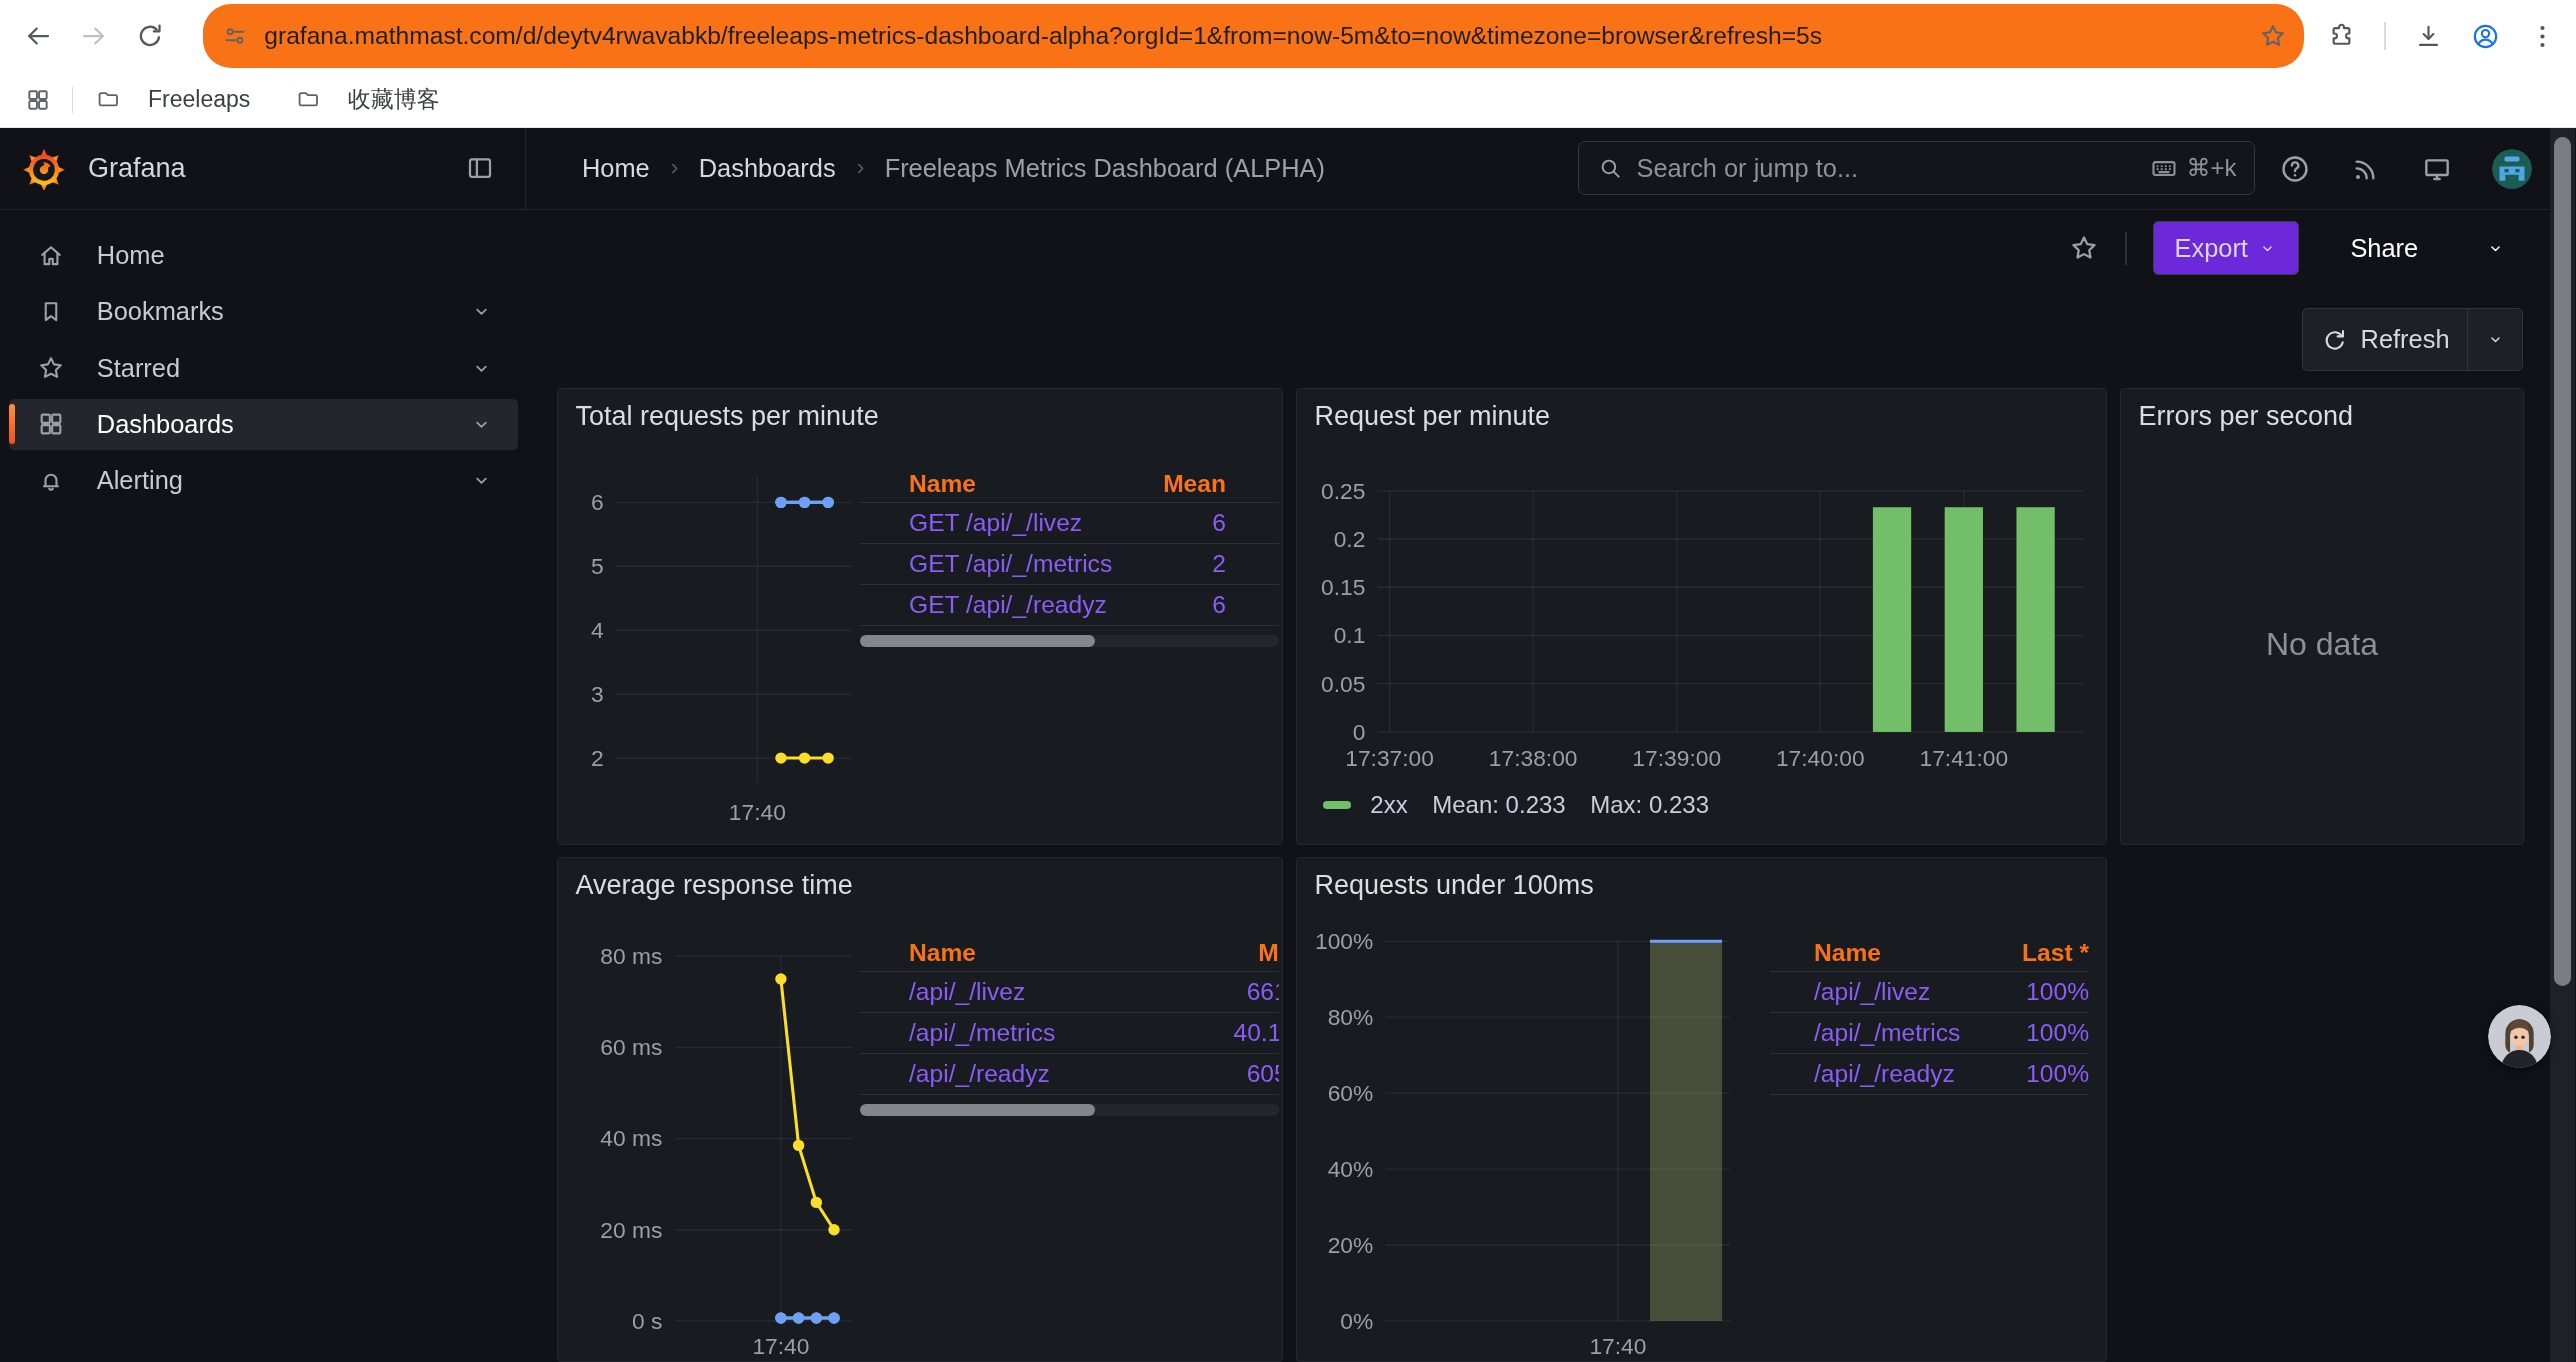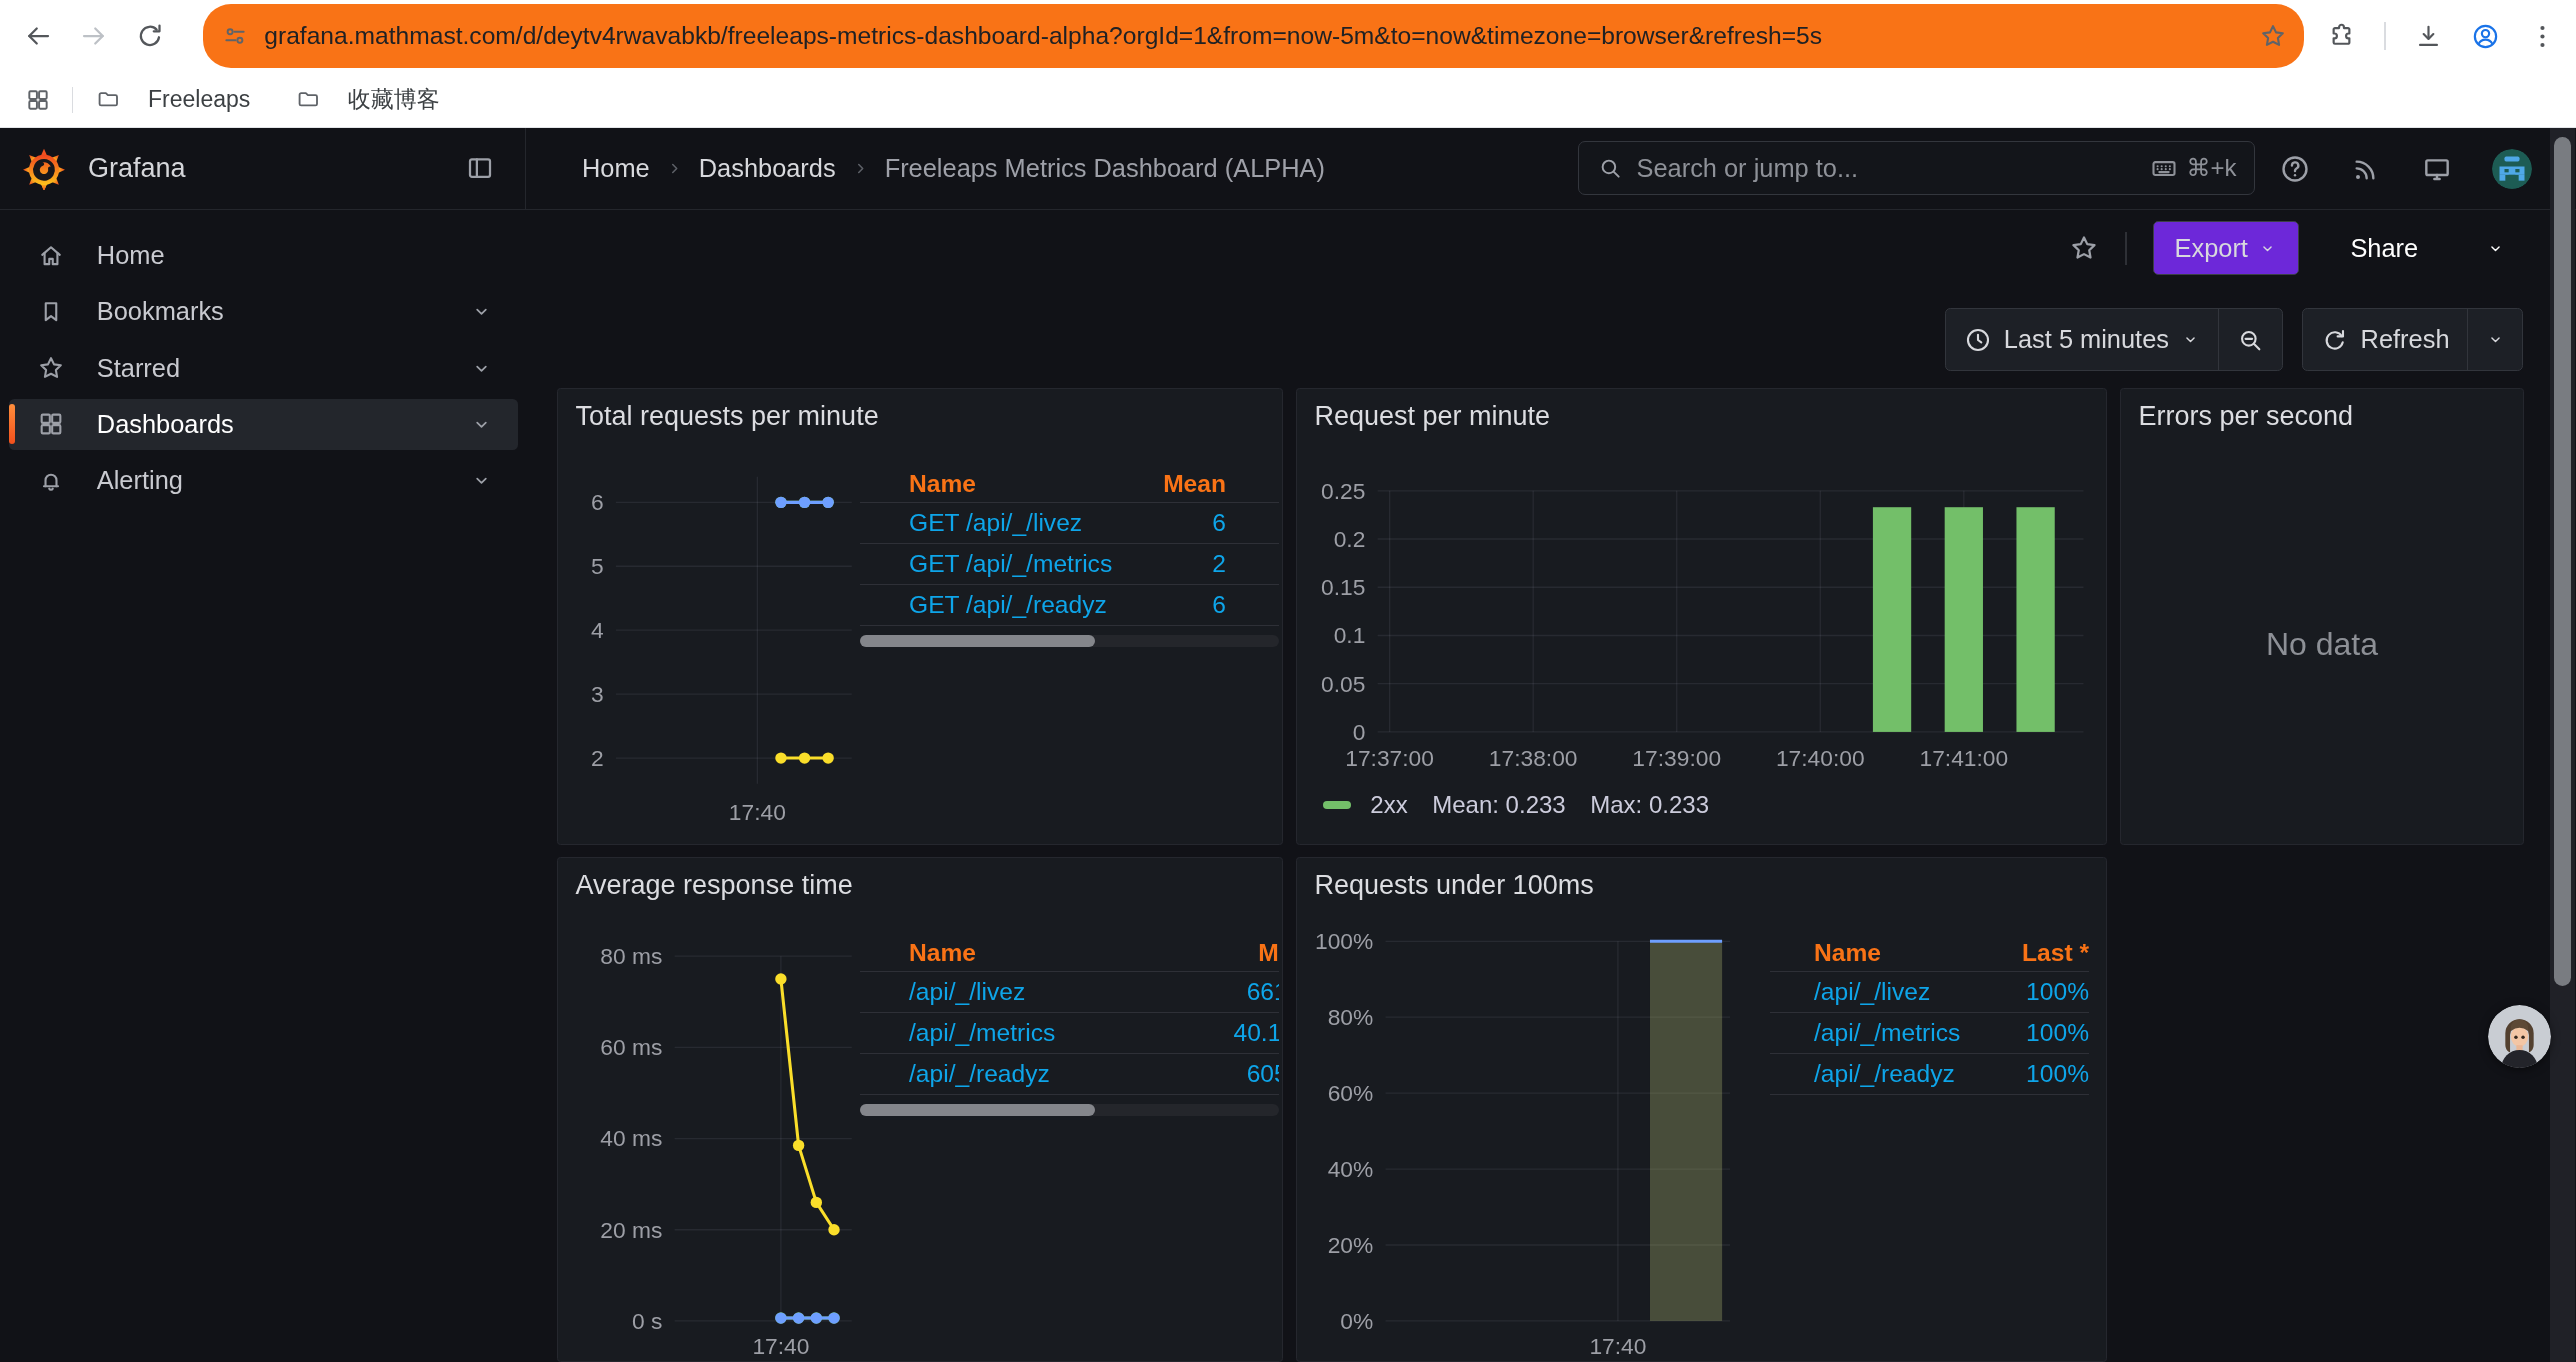--- a/index.html
+++ b/index.html
@@ -96,21 +96,21 @@
   .chart { position:absolute; left:0; top:0; }
   .chart text { font-family:"Liberation Sans",sans-serif; }
   .nodata { position:absolute; left:0; right:0; top:237px; text-align:center; font-size:32px; color:#8d9096; }
 
   
   .lt { position:absolute; overflow:hidden; }
   .lt-in { }
   .lt-row { display:grid; align-items:center; height:41px; border-bottom:0.9px solid rgba(204,204,220,0.12); cursor:pointer; }
   .lt-row.head { height:37px; cursor:default; }
   .lt-h { font-size:24.6px; font-weight:700; color:#f97316; white-space:nowrap; }
-  .lt-c { font-size:24.6px; color:#0ea5e9; white-space:nowrap; }
+  .lt-c { font-size:24.6px; color:#8b5cf6; white-space:nowrap; }
   .ar { text-align:right; }
   .pill { width:28px; height:8.8px; border-radius:4.4px; }
   .lt-sb { position:absolute; height:12.3px; background:#24262b; border-radius:6.1px; cursor:pointer; }
   .lt-sb > div { height:12.3px; background:#84868b; border-radius:6.1px; }
 
   
   .bar-legend { position:absolute; left:26px; top:402px; display:flex; align-items:center; gap:24.6px; }
   .bar-legend .pill { margin-right:-5.3px; }
   .bar-legend span { font-size:24px; color:#ccccdc; cursor:pointer; }
 
@@ -416,45 +416,20 @@
         <span class="i chev">
             <svg viewBox="0 0 24 24" fill="none" stroke="currentColor" stroke-width="1.8" stroke-linecap="round" stroke-linejoin="round">
               <path d="M7.5 10l4.5 4.5L16.5 10"></path>
             </svg>
           </span>
       </div>
     </div>
   </div>
 
   <div id="time-row">
-    <div class="tgroup">
-      <div class="tsec">
-        <span class="i">
-            <svg viewBox="0 0 24 24" fill="none" stroke="currentColor" stroke-width="1.8" stroke-linecap="round" stroke-linejoin="round">
-              <circle cx="12" cy="12" r="8.6"></circle>
-              <path d="M12 7.5V12l2.8 2"></path>
-            </svg>
-          </span>
-        <span>Last 5 minutes</span>
-        <span class="i chev">
-            <svg viewBox="0 0 24 24" fill="none" stroke="currentColor" stroke-width="1.8" stroke-linecap="round" stroke-linejoin="round">
-              <path d="M7.5 10l4.5 4.5L16.5 10"></path>
-            </svg>
-          </span>
-      </div>
-      <div class="tsec">
-        <span class="i">
-            <svg viewBox="0 0 24 24" fill="none" stroke="currentColor" stroke-width="1.8" stroke-linecap="round" stroke-linejoin="round">
-              <circle cx="11" cy="11" r="5.8"></circle>
-              <path d="M15.3 15.3L20 20"></path>
-              <path d="M8.2 11h5.6"></path>
-            </svg>
-          </span>
-      </div>
-    </div>
     <div class="tgroup">
       <div class="tsec">
         <span class="i">
             <svg viewBox="0 0 24 24" fill="none" stroke="currentColor" stroke-width="1.8" stroke-linecap="round" stroke-linejoin="round">
               <path d="M18.6 8.6A7 7 0 1 0 19.5 14"></path>
               <path d="M19.7 4.3v4.6h-4.6"></path>
             </svg>
           </span>
         <span>Refresh</span>
       </div>

